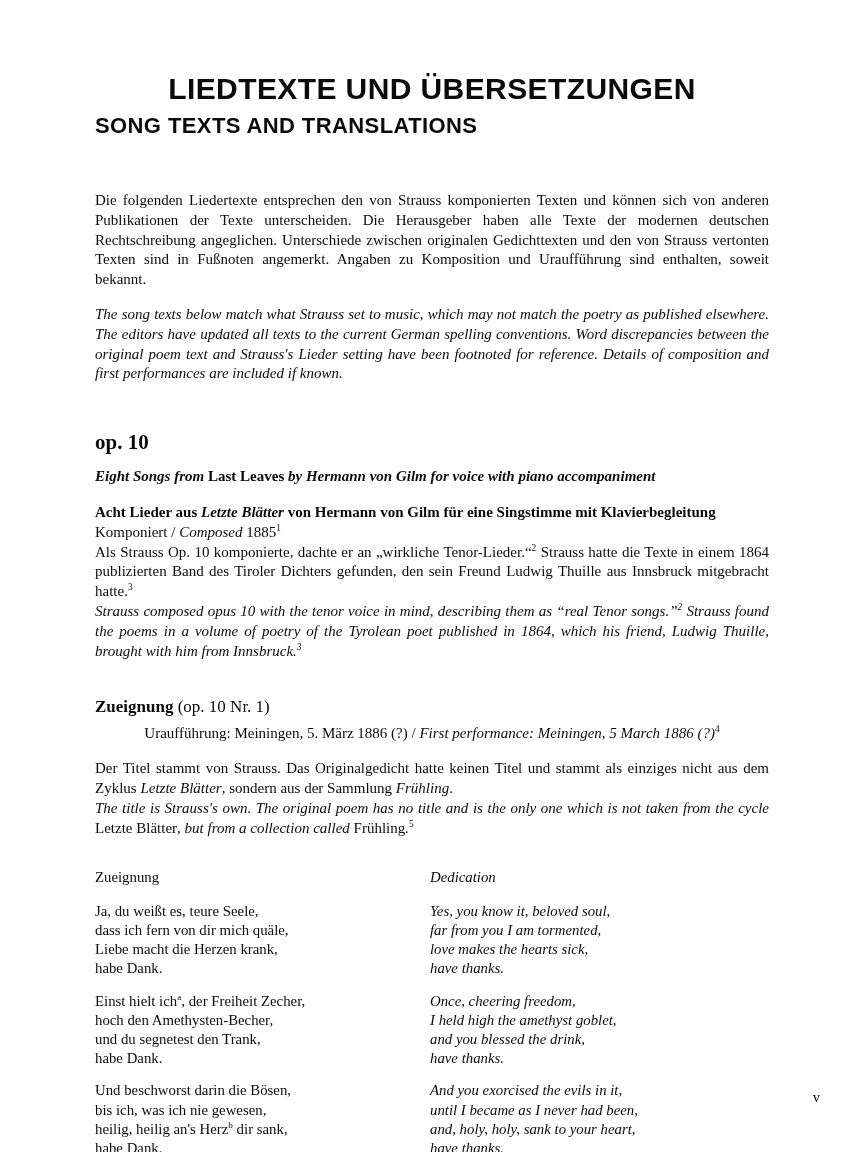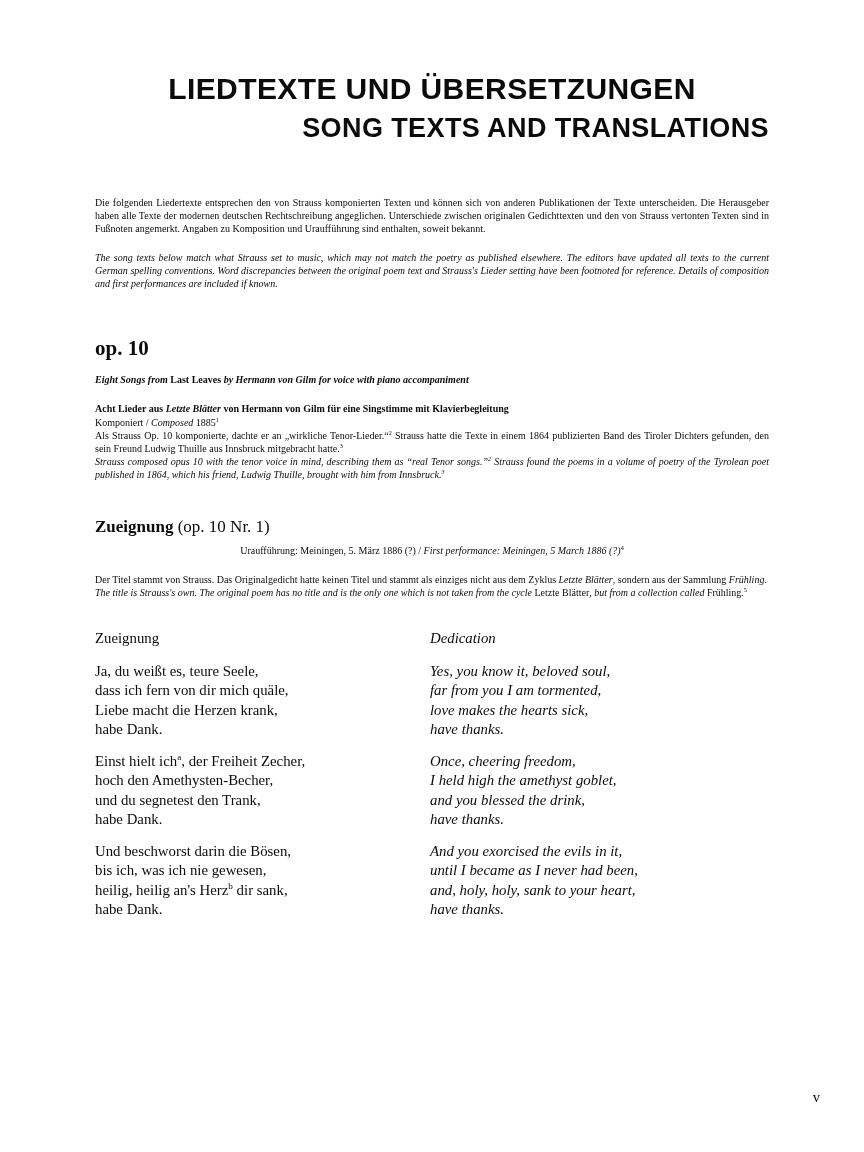--- a/index.html
+++ b/index.html
@@ -14,27 +14,27 @@
 
   .it { font-style: italic; }
   .bd { font-weight: bold; }
 
   h1.main-title {
     margin: 0; text-align: center;
     font-family: "Liberation Sans", "DejaVu Sans", sans-serif;
     font-size: 30px; font-weight: bold; letter-spacing: 0.4px; line-height: 1.1;
   }
   h2.sub-title {
-    margin: 8px 0 0; text-align: right;
+    margin: 8px 0 0; text-align: left;
     font-family: "Liberation Sans", "DejaVu Sans", sans-serif;
-    font-size: 27px; font-weight: bold; letter-spacing: 0.4px;
+    font-size: 22px; font-weight: bold; letter-spacing: 0.4px;
   }
 
   p { margin: 0; }
-  .bodytext { font-size: 10px; line-height: 1.32; }
+  .bodytext { font-size: 15px; line-height: 1.32; }
   .just { text-align: justify; }
 
   .mt-intro { margin-top: 52px; }
   .mt-para  { margin-top: 15px; }
 
   .opus-heading { margin: 46px 0 12px; font-size: 21px; font-weight: bold; }
   .opus-title   { margin-top: 16px; font-weight: bold; }
   .opus-title.second { margin-top: 0; }
   .composed     { margin-top: 0; }
   .opus-para-first { }

